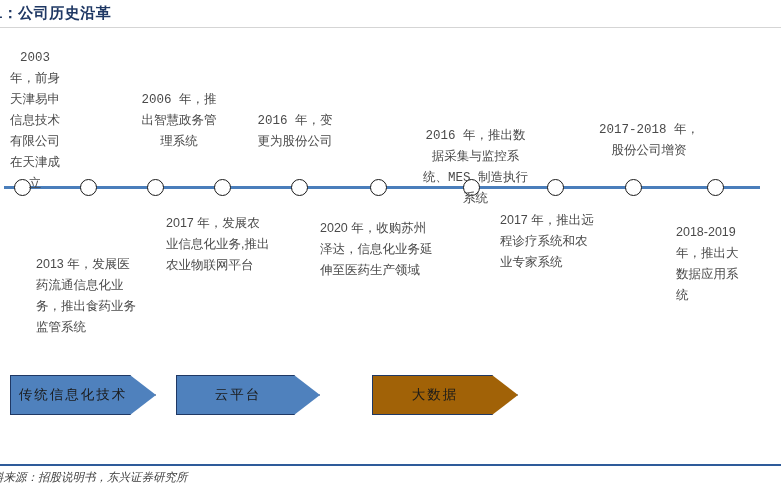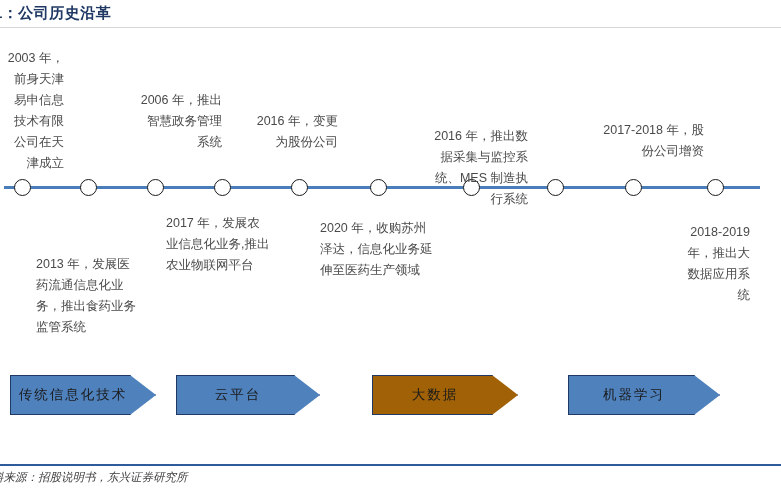--- a/index.html
+++ b/index.html
@@ -61,21 +61,21 @@
 
   
   .evt {
     position: absolute;
     font-size: 12.5px;
     line-height: 21px;
     color: #4a4a4a;
     text-align: left;
     word-break: break-all;
   }
-  .evt.above { text-align: right; }
+  .evt.above { text-align: center; font-family: Liberation Mono, monospace; }
 
   
   .arrow-banner {
     position: absolute;
     height: 40px;
     display: flex;
     align-items: center;
     justify-content: center;
     background: #4f81bd;
     border: 1.5px solid #1f3864;
@@ -132,31 +132,29 @@
 
   <div class="evt above" style="left:6px;  top:48px;  width:58px;">2003 年，前身天津易申信息技术有限公司在天津成立</div>
   <div class="evt above" style="left:136px; top:90px; width:86px;">2006 年，推出智慧政务管理系统</div>
   <div class="evt above" style="left:252px; top:111px; width:86px;">2016 年，变更为股份公司</div>
   <div class="evt above" style="left:423px; top:80px; width:105px;margin-top:46px;">2016 年，推出数据采集与监控系统、MES 制造执行系统</div>
   <div class="evt above" style="left:594px; top:120px; width:110px;">2017-2018 年，股份公司增资</div>
 
   <div class="evt" style="left:36px;  top:215px; width:102px;margin-top:39px;">2013 年，发展医药流通信息化业务，推出食药业务监管系统</div>
   <div class="evt" style="left:166px; top:213px; width:104px;">2017 年，发展农业信息化业务,推出农业物联网平台</div>
   <div class="evt" style="left:320px; top:218px; width:116px;">2020 年，收购苏州泽达，信息化业务延伸至医药生产领域</div>
-  <div class="evt" style="left:676px; top:222px; width:74px;text-align:right;">2018-2019 年，推出大数据应用系统</div>
+  <div class="evt" style="left:500px; top:210px; width:96px;">2017 年，推出远程诊疗系统和农业专家系统</div>
+  <div class="evt" style="left:676px; top:222px; width:74px;">2018-2019 年，推出大数据应用系统</div>
 
   <div class="arrow-banner" style="left: 176px; top: 375px; width: 144px; background: rgb(79, 129, 189); border-color: rgb(31, 56, 100);">
     <span class="arrow-label">云平台</span>
   </div>
   <div class="arrow-banner" style="left: 10px; top: 375px; width: 146px; background: rgb(79, 129, 189); border-color: rgb(31, 56, 100);">
     <span class="arrow-label">传统信息化技术</span>
   </div>
   <div class="arrow-banner" style="left: 372px; top: 375px; width: 146px; background: #a16207; border-color: rgb(31, 56, 100); font-family: Liberation Mono, monospace;">
     <span class="arrow-label">大数据</span>
   </div>
-  <div class="arrow-banner" style="left: 568px; top: 375px; width: 152px; background: rgb(79, 129, 189); border-color: rgb(31, 56, 100);">
-    <span class="arrow-label">机器学习</span>
-  </div>
 
   <div id="footer-rule" style="background: rgb(46, 91, 154);"></div>
   <div id="footer-note">料来源：招股说明书，东兴证券研究所</div>
 
 </div>
 
 </body></html>

